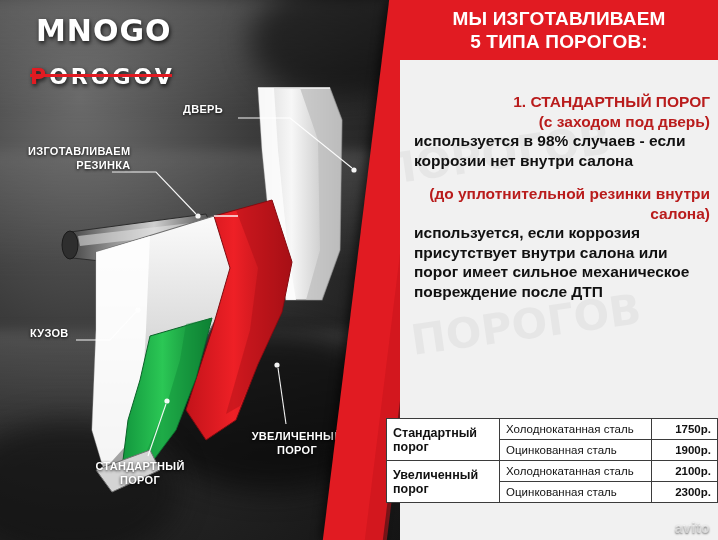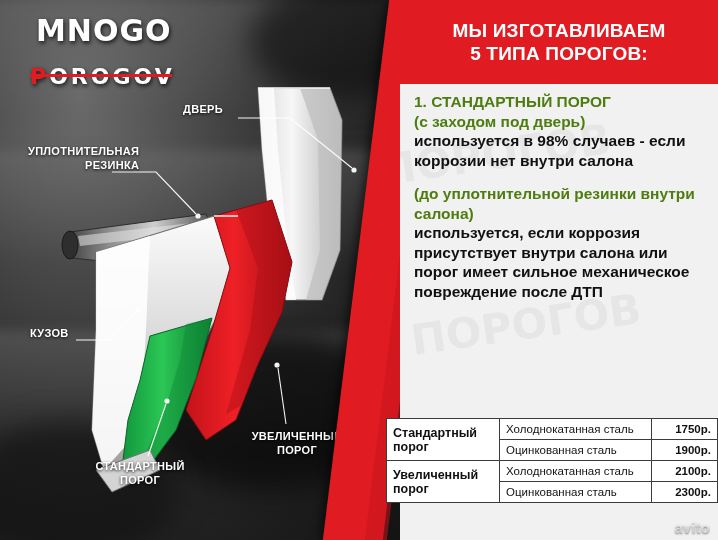--- a/index.html
+++ b/index.html
@@ -136,21 +136,21 @@
     transform: rotate(-8deg);
     white-space: nowrap;
     user-select: none;
   }
   .wm1 { left: -20px; top: 130px; }
   .wm2 { left: 10px;  top: 300px; }
 
   .rp-header {
     position: absolute;
     left: 0; top: 0;
-    width: 318px; height: 84px;
+    width: 318px; height: 60px;
     background: #e11b22;
     color: #fff;
     display: flex;
     flex-direction: column;
     align-items: center;
     justify-content: center;
     text-align: center;
     font-weight: bold;
     font-size: 19px;
     line-height: 1.22;
@@ -159,21 +159,21 @@
   .rp-body {
     position: absolute;
     left: 14px; top: 92px;
     width: 296px;
     color: #111;
     font-size: 15.5px;
     font-weight: bold;
     line-height: 1.26;
   }
   .rp-body .blk { margin-bottom: 14px; }
-  .rp-body .hl { color: #4d7c0f; }
+  .rp-body .hl { color: #b91c1c; text-align: right; }
   .rp-body p { margin: 0; }
 
   
   .price-table {
     position: absolute;
     left: 386px;
     top: 418px;
     width: 332px;
     border-collapse: collapse;
     background: #fff;
@@ -288,21 +288,21 @@
       </g>
     </svg>
 
     <div class="logo">
       <div class="l1">MNOGO</div>
       <div class="l2"><span><span class="red">P</span>OROGOV</span></div>
     </div>
     <div class="logo-underline"></div>
 
     <div class="label lbl-door">ДВЕРЬ</div>
-    <div class="label lbl-seal" style="white-space:pre-line">УПЛОТНИТЕЛЬНАЯ
+    <div class="label lbl-seal" style="white-space:pre-line">ИЗГОТАВЛИВАЕМ
 РЕЗИНКА</div>
     <div class="label lbl-body">КУЗОВ</div>
     <div class="label lbl-std center" style="white-space:pre-line">СТАНДАРТНЫЙ
 ПОРОГ</div>
     <div class="label lbl-inc center" style="white-space:pre-line">УВЕЛИЧЕННЫЙ
 ПОРОГ</div>
   </div>
 
   <div class="red-divider"></div>
   <div class="red-divider-inner"></div>

